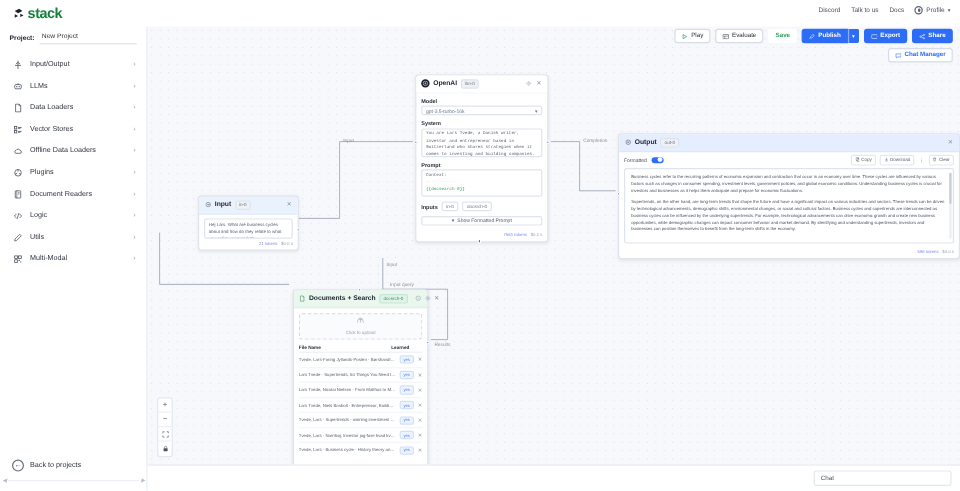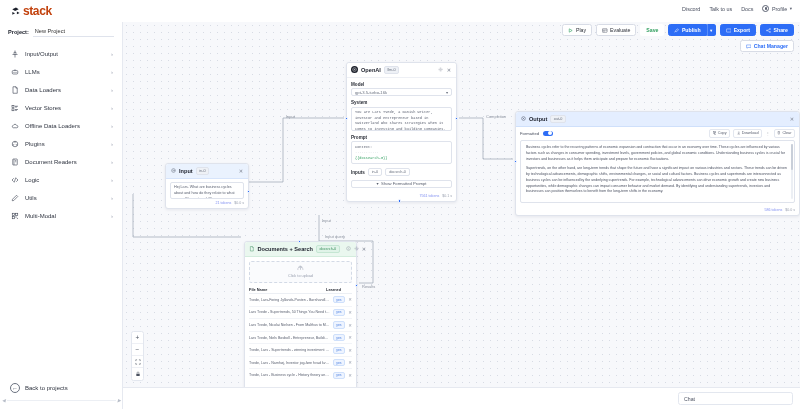--- a/index.html
+++ b/index.html
@@ -9,21 +9,21 @@
     font-size: 5.2px;
     color:#2b2f38;
     background:#ffffff;
     position:relative;
   }
 
   
   .topbar { position:absolute; left:0; top:0; width:800px; height:22px; background:#fff; z-index:40; }
   .brand { position:absolute; left:10px; top:4px; display:flex; align-items:center; gap:2px; }
   .brand-mark { width:11px; height:11px; }
-  .brand-text { font-size:12px; font-weight:700; letter-spacing:-0.4px; color:#c2410c; }
+  .brand-text { font-size:12px; font-weight:700; letter-spacing:-0.4px; color:#15803d; }
   .top-links { position:absolute; right:8px; top:5px; display:flex; align-items:center; gap:9px; font-size:5.4px; color:#4a5060; }
   .top-links span { cursor:pointer; }
   .profile-chip { display:flex; align-items:center; gap:2.5px; }
   .avatar-ring { width:7px; height:7px; border:0.7px solid #5a6070; border-radius:50%; display:flex; align-items:center; justify-content:center; }
   .avatar-ring i { width:2.6px;height:2.6px;border-radius:50%;background:#5a6070;display:block; }
   .caret { font-size:4.5px; color:#5a6070; }
 
   
   .actionbar { position:absolute; right:6px; top:24px; display:flex; gap:4px; align-items:center; z-index:40; }
   .btn { height:12px; padding:0 5px; border-radius:2.5px; font-size:5.2px; display:flex; align-items:center; gap:2.5px;

